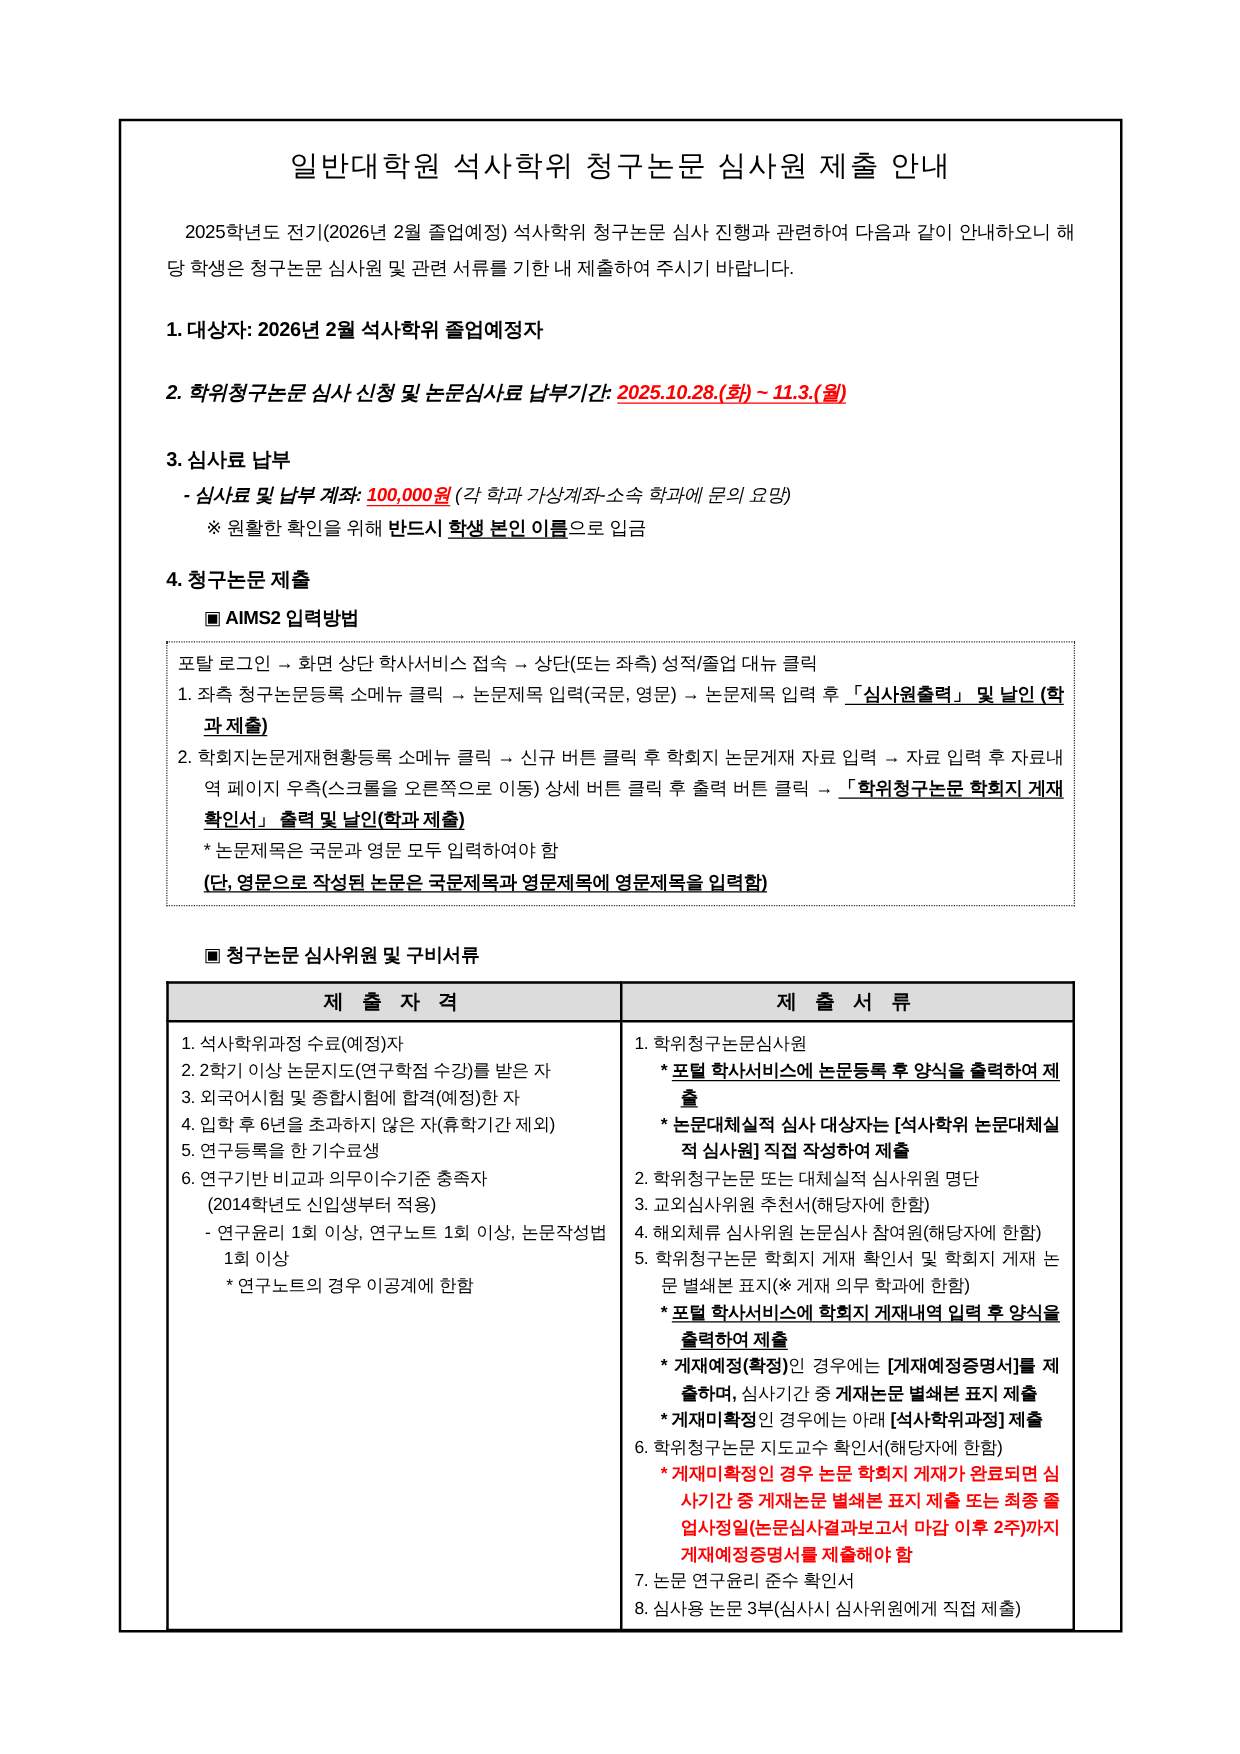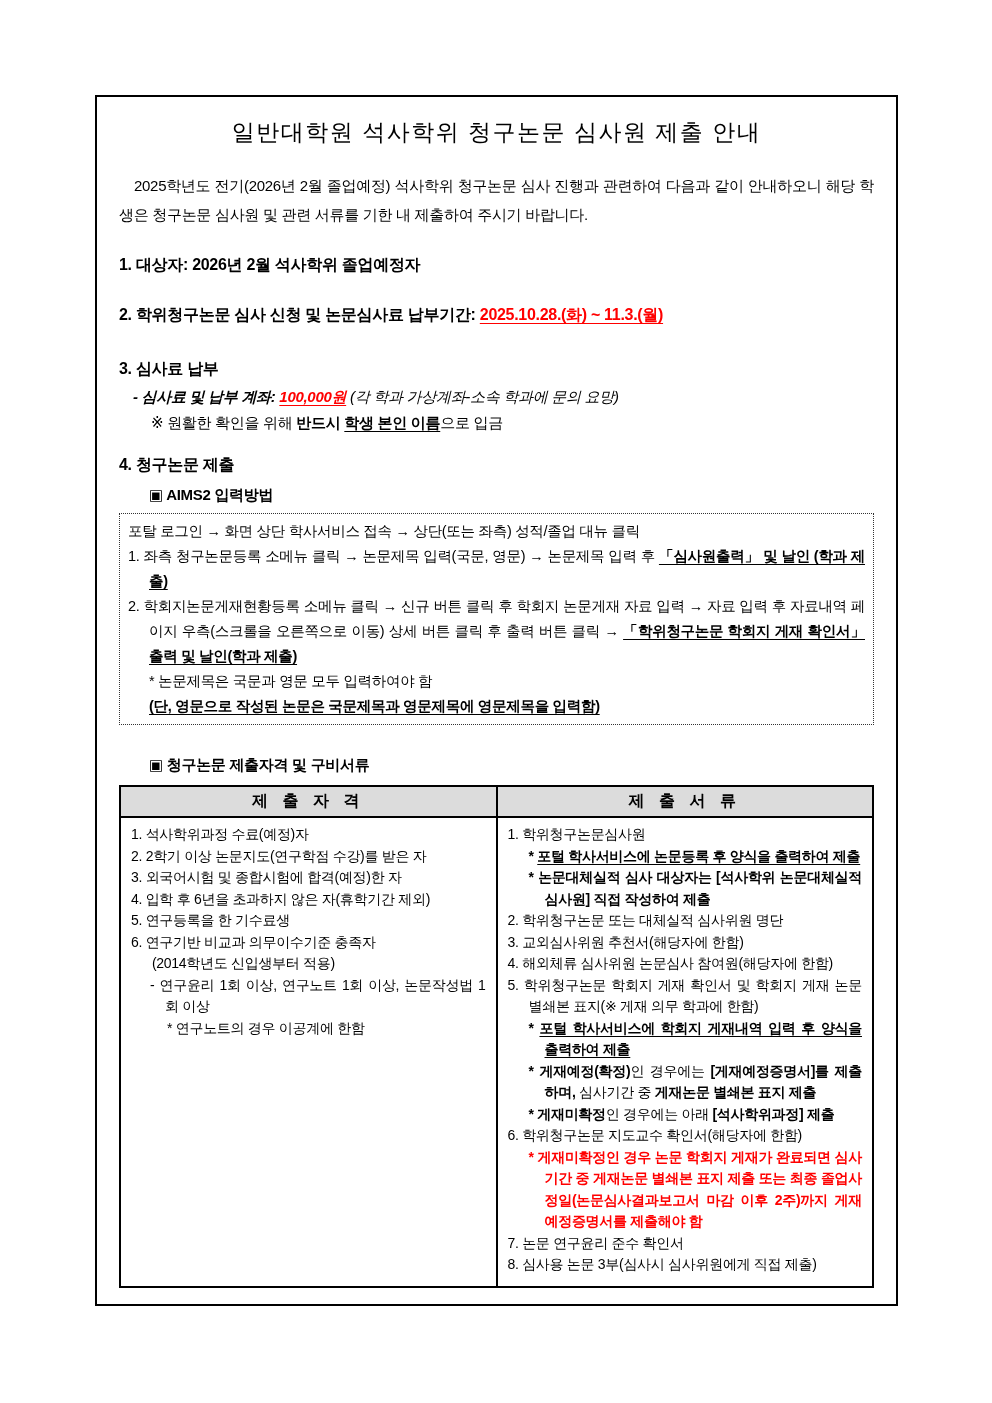--- a/index.html
+++ b/index.html
@@ -10,38 +10,38 @@
   *{margin:0;padding:0;box-sizing:border-box;}
   html,body{background:#ffffff;}
   body{
     width:992px;height:1403px;position:relative;
     font-family:"Liberation Sans","DejaVu Sans",sans-serif;
     color:var(--ink);
   }
   .frame{
     position:absolute;left:95px;top:95px;width:803px;height:1211px;
     border:2px solid var(--ink);
-    padding:0 22px;
+    padding:0 36px;
     background:#ffffff;
   }
   .title{
     margin-top:20px;
     text-align:center;
     font-size:23px;line-height:30px;font-weight:400;
     letter-spacing:1.5px;
   }
   .intro{
     margin-top:24px;
     font-size:15px;line-height:29px;
     text-align:justify;text-indent:1em;
     letter-spacing:-0.3px;
   }
   .sec{font-size:16px;line-height:20px;letter-spacing:-0.3px;}
   .s1{margin-top:26px;}
-  .s2{margin-top:30px;}
+  .s2{margin-top:30px;font-style:italic;}
   .s3{margin-top:34px;}
   .sub{font-size:15px;line-height:20px;letter-spacing:-0.3px;}
   .sub1{margin-top:8px;margin-left:14px;font-style:italic;}
   .sub2{margin-top:6px;margin-left:32px;}
   .s4{margin-top:22px;}
   .subhead{margin-top:10px;margin-left:30px;font-size:15px;line-height:20px;letter-spacing:-0.3px;}
   .docs{margin-top:30px;}
   .dotted-box{
     margin-top:8px;
     border:1px dotted #333333;
@@ -100,21 +100,21 @@
   <div class="subhead"><span class="b">▣ AIMS2 입력방법</span></div>
 
   <div class="dotted-box">
       <div class="line ind-none"><span>포탈 로그인 → 화면 상단 학사서비스 접속 → 상단(또는 좌측) 성적/졸업 대뉴 클릭</span></div>
       <div class="line ind-num"><span>1. 좌측 청구논문등록 소메뉴 클릭 → 논문제목 입력(국문, 영문) → 논문제목 입력 후 </span><span class="b u">「심사원출력」 및 날인 (학과 제출)</span></div>
       <div class="line ind-num"><span>2. 학회지논문게재현황등록 소메뉴 클릭 → 신규 버튼 클릭 후 학회지 논문게재 자료 입력 → 자료 입력 후 자료내역 페이지 우측(스크롤을 오른쪽으로 이동) 상세 버튼 클릭 후 출력 버튼 클릭 → </span><span class="b u">「학위청구논문 학회지 게재 확인서」 출력 및 날인(학과 제출)</span></div>
       <div class="line ind-sub"><span>* 논문제목은 국문과 영문 모두 입력하여야 함</span></div>
       <div class="line ind-sub"><span class="b u">(단, 영문으로 작성된 논문은 국문제목과 영문제목에 영문제목을 입력함)</span></div>
     </div>
 
-  <div class="subhead docs"><span class="b">▣ 청구논문 제출자격 및 구비서류</span></div>
+  <div class="subhead docs"><span class="b">▣ 청구논문 심사위원 및 구비서류</span></div>
 
   <table class="docs-table">
     <thead>
       <tr>
         <th>제 출 자 격</th>
         <th>제 출 서 류</th>
       </tr>
     </thead>
     <tbody>
       <tr>

